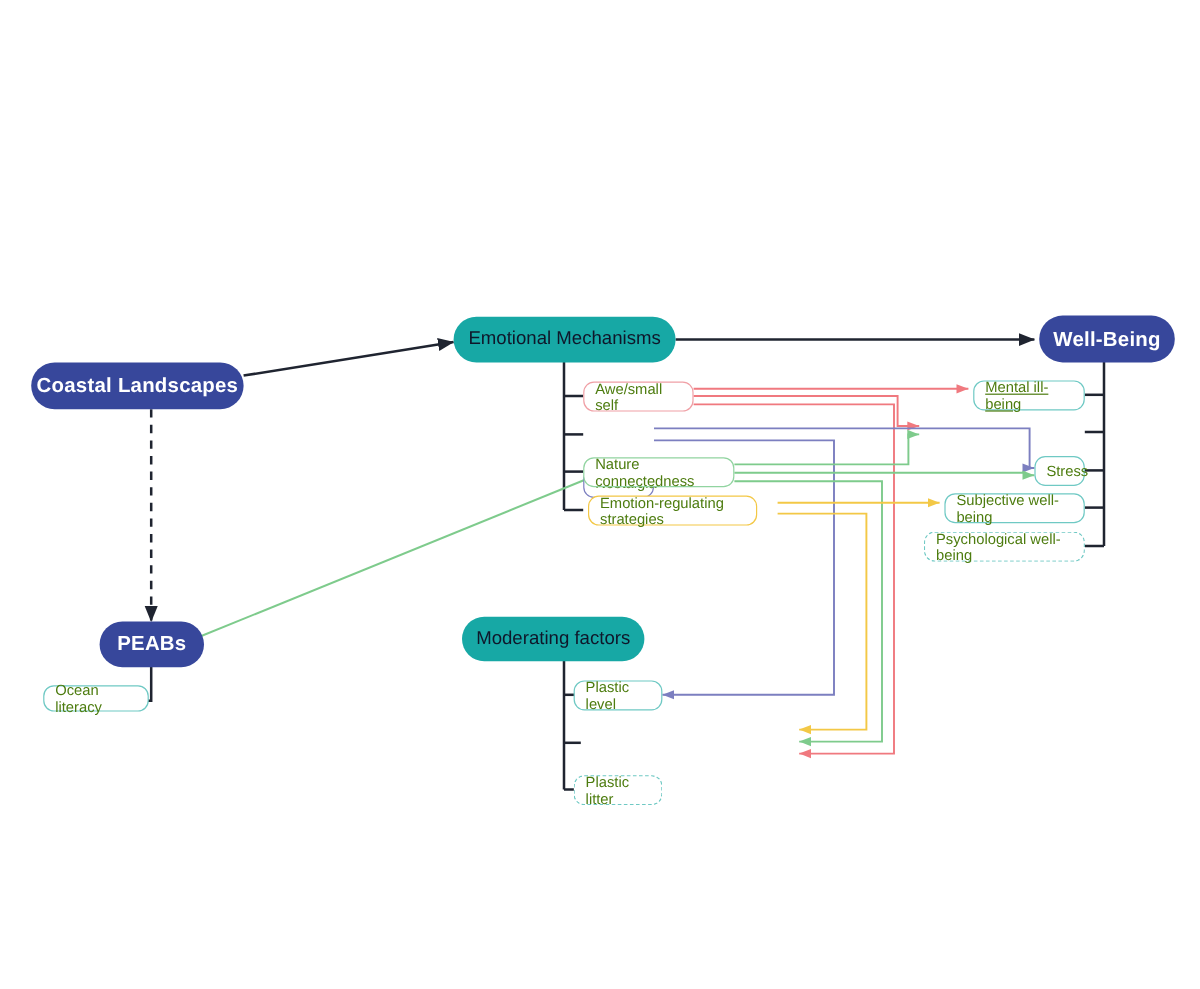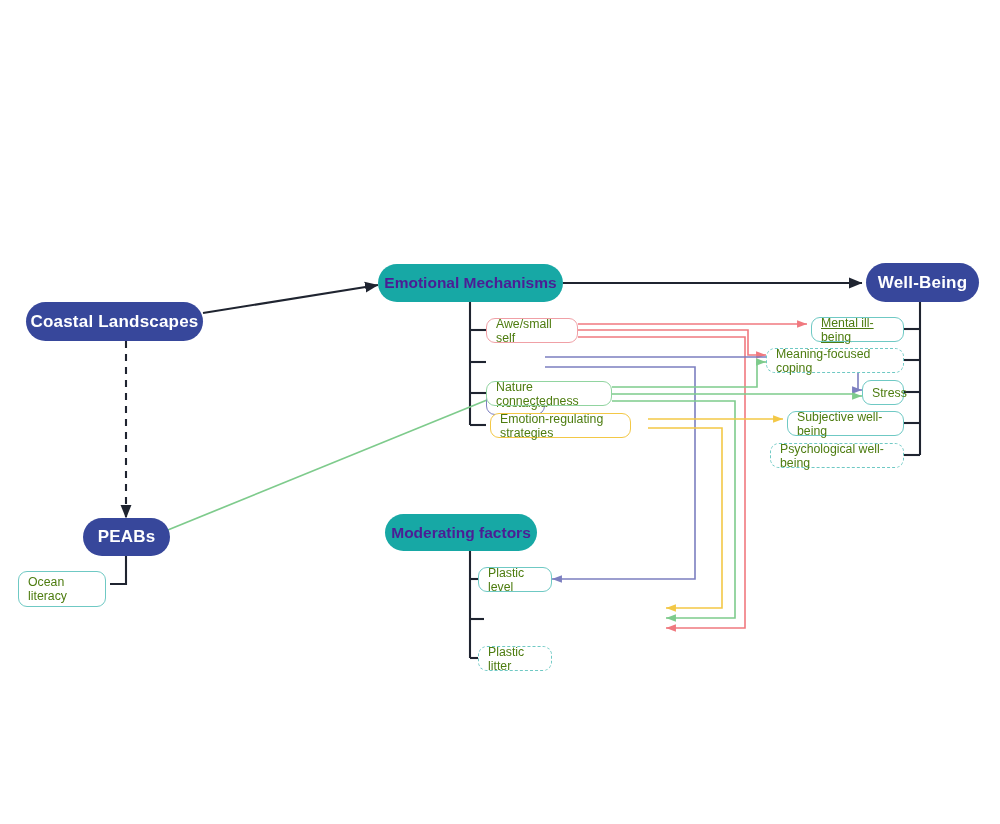--- a/index.html
+++ b/index.html
@@ -4,21 +4,21 @@
 <style>
   html,body{margin:0;padding:0;background:#ffffff;}
   body{width:1000px;height:824px;position:relative;overflow:hidden;
        font-family:"Liberation Sans","DejaVu Sans",sans-serif;}
   #canvas{position:absolute;left:0;top:0;width:1000px;height:824px;}
   svg.wires{position:absolute;left:0;top:0;width:1000px;height:824px;pointer-events:none;}
   .node{position:absolute;box-sizing:border-box;display:flex;align-items:center;
         justify-content:center;text-align:center;}
   .node.primary{background:#37479b;color:#ffffff;border-radius:22px;font-weight:bold;
         font-size:17px;letter-spacing:.2px;box-shadow:none;}
-  .node.teal{background:#17a8a5;color:#4c1d95;border-radius:22px;font-weight:bold;font-size:15.5px;}
+  .node.teal{background:#17a8a5;color:#0f172a;border-radius:22px;font-weight:normal;font-size:15.5px;}
   .node.leaf{background:#ffffff;color:#4d7c0f;font-size:12.3px;border-radius:9px;
         border:1.6px solid #6fc9c4;padding:4px 9px;justify-content:flex-start;text-align:left;}
   .node.leaf.dashed{border-style:dashed;}
   .node.leaf.red{border-color:#f0a0a6;}
   .node.leaf.blue{border-color:#7c7fc0;}
   .node.leaf.green{border-color:#91d4a0;}
   .node.leaf.yellow{border-color:#f3c846;}
   .node.leaf.wrap{align-items:flex-start;padding-top:5px;line-height:1.22;}
 </style>
 </head>
@@ -105,21 +105,21 @@
   </svg>
 
   <div class="node primary" style="left:26px;top:302px;width:177px;height:39px;">
     <span>Coastal Landscapes</span>
   </div>
 
   <div class="node primary" style="left:83px;top:518px;width:87px;height:38px;">
     <span>PEABs</span>
   </div>
 
-  <div class="node leaf" style="left:18px;top:571px;width:88px;height:36px;justify-content:center;">
+  <div class="node leaf" style="left:36px;top:571px;width:88px;height:22px;justify-content:center;">
     <span>Ocean literacy</span>
   </div>
 
   <div class="node teal" style="left:378px;top:264px;width:185px;height:38px;">
     <span>Emotional Mechanisms</span>
   </div>
 
   <div class="node primary" style="left:866px;top:263px;width:113px;height:39px;">
     <span>Well-Being</span>
   </div>
@@ -137,23 +137,20 @@
   <div class="node leaf green" style="left:486px;top:381px;width:126px;height:25px;">
     <span>Nature connectedness</span>
   </div>
   <div class="node leaf yellow" style="left:490px;top:413px;width:141px;height:25px;">
     <span>Emotion-regulating strategies</span>
   </div>
 
   <div class="node leaf" style="left:811px;top:317px;width:93px;height:25px;text-decoration:underline;">
     <span>Mental ill-being</span>
   </div>
-  <div class="node leaf dashed" style="left:766px;top:348px;width:138px;height:25px;">
-    <span>Meaning-focused coping</span>
-  </div>
   <div class="node leaf" style="left:862px;top:380px;width:42px;height:25px;">
     <span>Stress</span>
   </div>
   <div class="node leaf" style="left:787px;top:411px;width:117px;height:25px;">
     <span>Subjective well-being</span>
   </div>
   <div class="node leaf dashed" style="left:770px;top:443px;width:134px;height:25px;">
     <span>Psychological well-being</span>
   </div>
 

